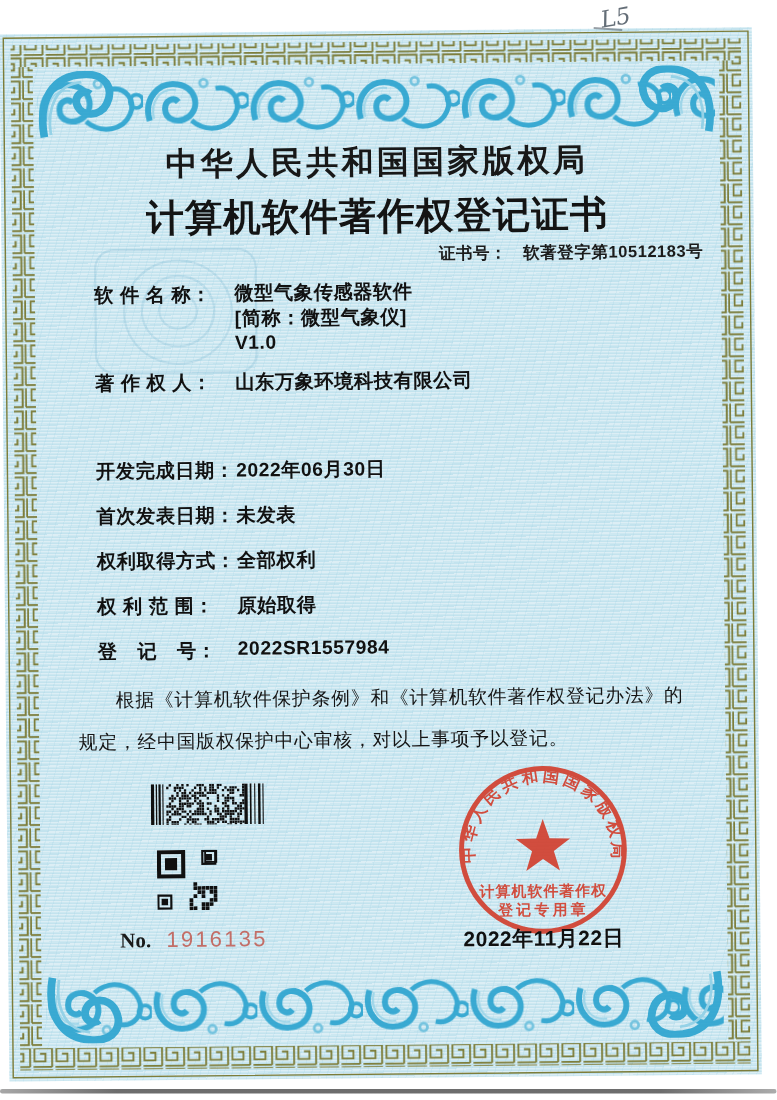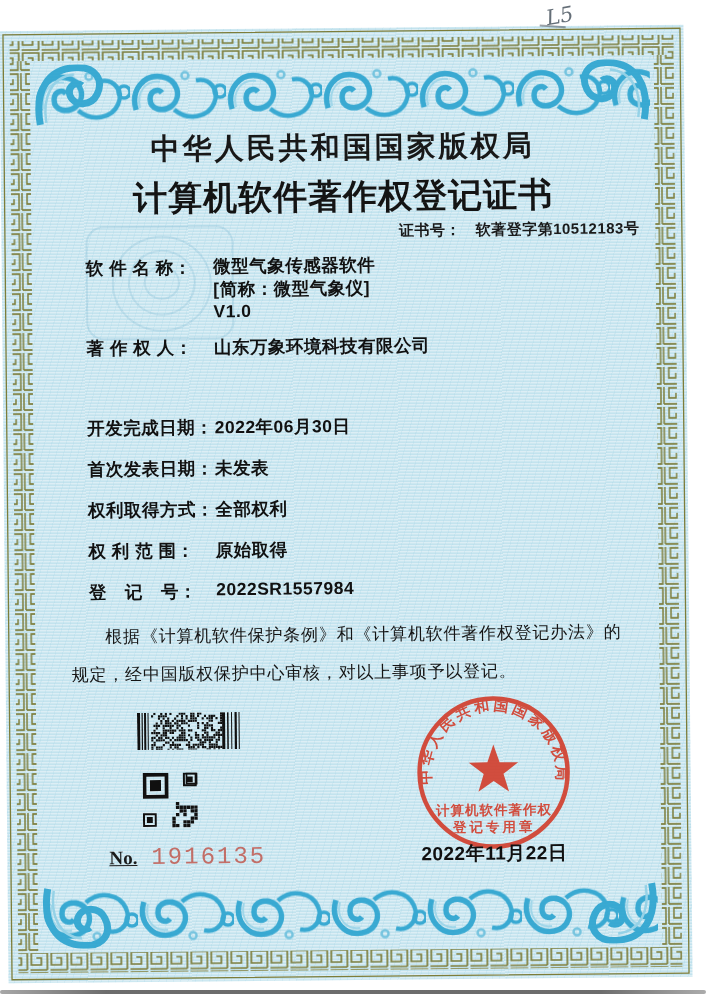--- a/index.html
+++ b/index.html
@@ -44,24 +44,24 @@
   }
   .statement .ln1{text-indent:2em;}
   .barcode{position:absolute;left:131px;top:683px;width:103px;height:37px;}
   .qrcode{position:absolute;left:136px;top:743px;width:55px;height:55px;}
   .seal{position:absolute;left:402px;top:664px;width:170px;height:170px;opacity:.92;}
   .issue-date{
     position:absolute;left:402px;top:814px;width:170px;text-align:center;
     font-size:19px;font-weight:700;color:#101010;letter-spacing:.5px;
   }
   .serial{position:absolute;left:102px;top:814px;font-size:19px;white-space:nowrap;}
-  .serial .no-prefix{font-family:"Liberation Serif","DejaVu Serif",serif;color:#1a1a1a;font-weight:700;text-decoration:underline;}
+  .serial .no-prefix{font-family:"Liberation Serif","DejaVu Serif",serif;color:#1a1a1a;font-weight:700;}
   .serial .no-digits{
-    font-family:Liberation Mono, monospace;color:#c05045;opacity:.8;
-    font-size:24px;letter-spacing:2px;margin-left:14px;
+    font-family:Liberation Sans, sans-serif;color:#c05045;opacity:.8;
+    font-size:20px;letter-spacing:2px;margin-left:14px;
   }
   .watermark{
     position:absolute;left:84px;top:196px;width:148px;height:114px;opacity:.4;pointer-events:none;
   }
   .watermark .wm-rect{
     position:absolute;inset:0;border:2px solid rgba(100,170,200,.55);border-radius:18px;
   }
   .watermark .wm-c1,.watermark .wm-c2,.watermark .wm-c3{
     position:absolute;border:2px solid rgba(100,170,200,.5);border-radius:50%;
   }

